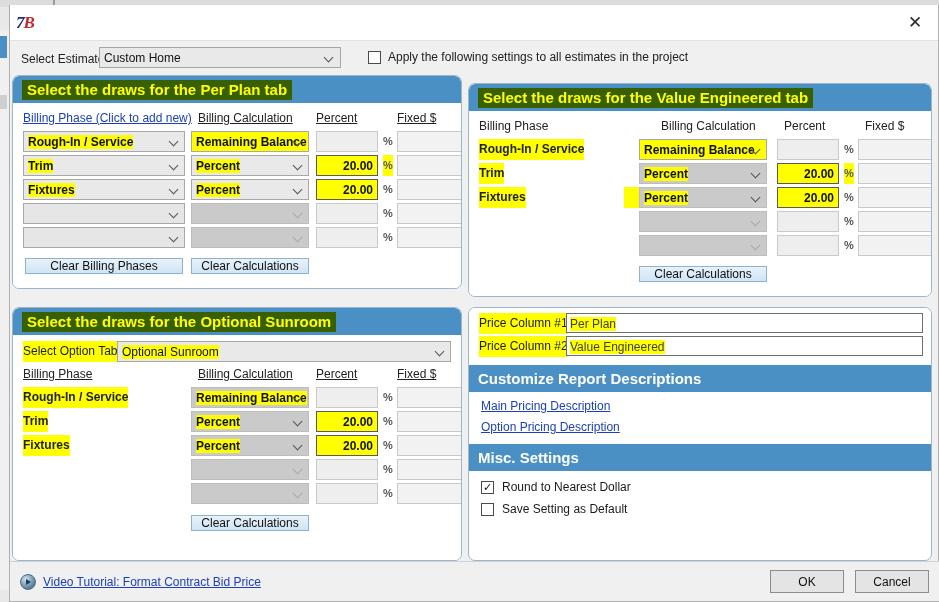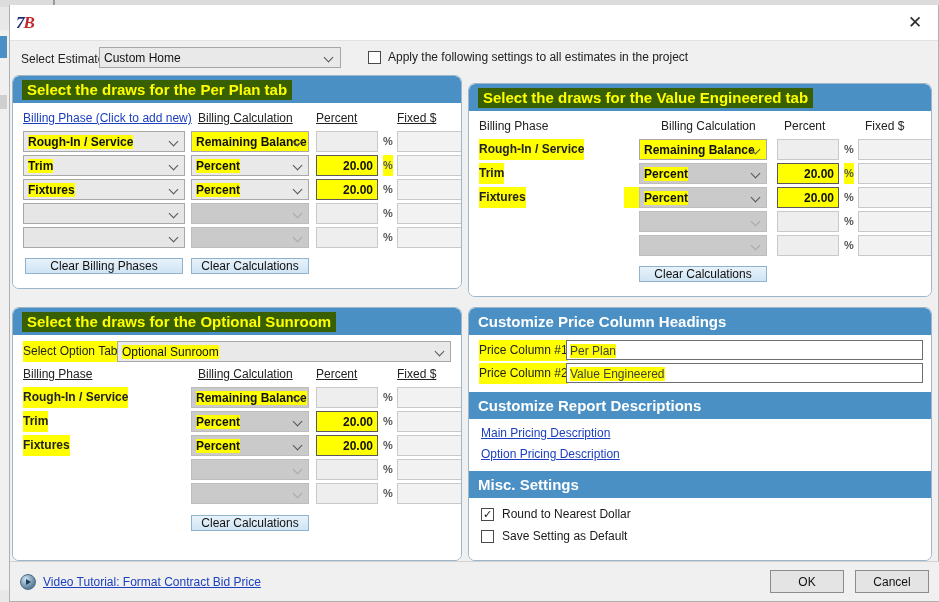--- a/index.html
+++ b/index.html
@@ -401,23 +401,20 @@
         <div class="pctsign" style="left:370px;">%</div>
         <div class="fixed" style="left:384px;"></div>
       </div>
 
       <div class="btn" style="left:178px; top:180px; width:118px;">Clear Calculations</div>
     </div>
   </div>
 
   <div class="panel" style="left:458px; top:302px; width:464px; height:254px;">
 
-    <div class="sec-head" style="border-radius:6px 6px 0 0;">
-      <span>Customize Price Column Headings</span>
-    </div>
     <div class="sec-body" style="height:57px;">
       <div class="txtlbl hl" style="left:10px; top:5px;">Price Column #1</div>
       <div class="tinput" style="left:97px; top:5px; width:357px;">
         <span class="hl">Per Plan</span>
       </div>
       <div class="txtlbl hl" style="left:10px; top:28px;">Price Column #2</div>
       <div class="tinput" style="left:97px; top:28px; width:357px;">
         <span class="hl">Value Engineered</span>
       </div>
     </div>

